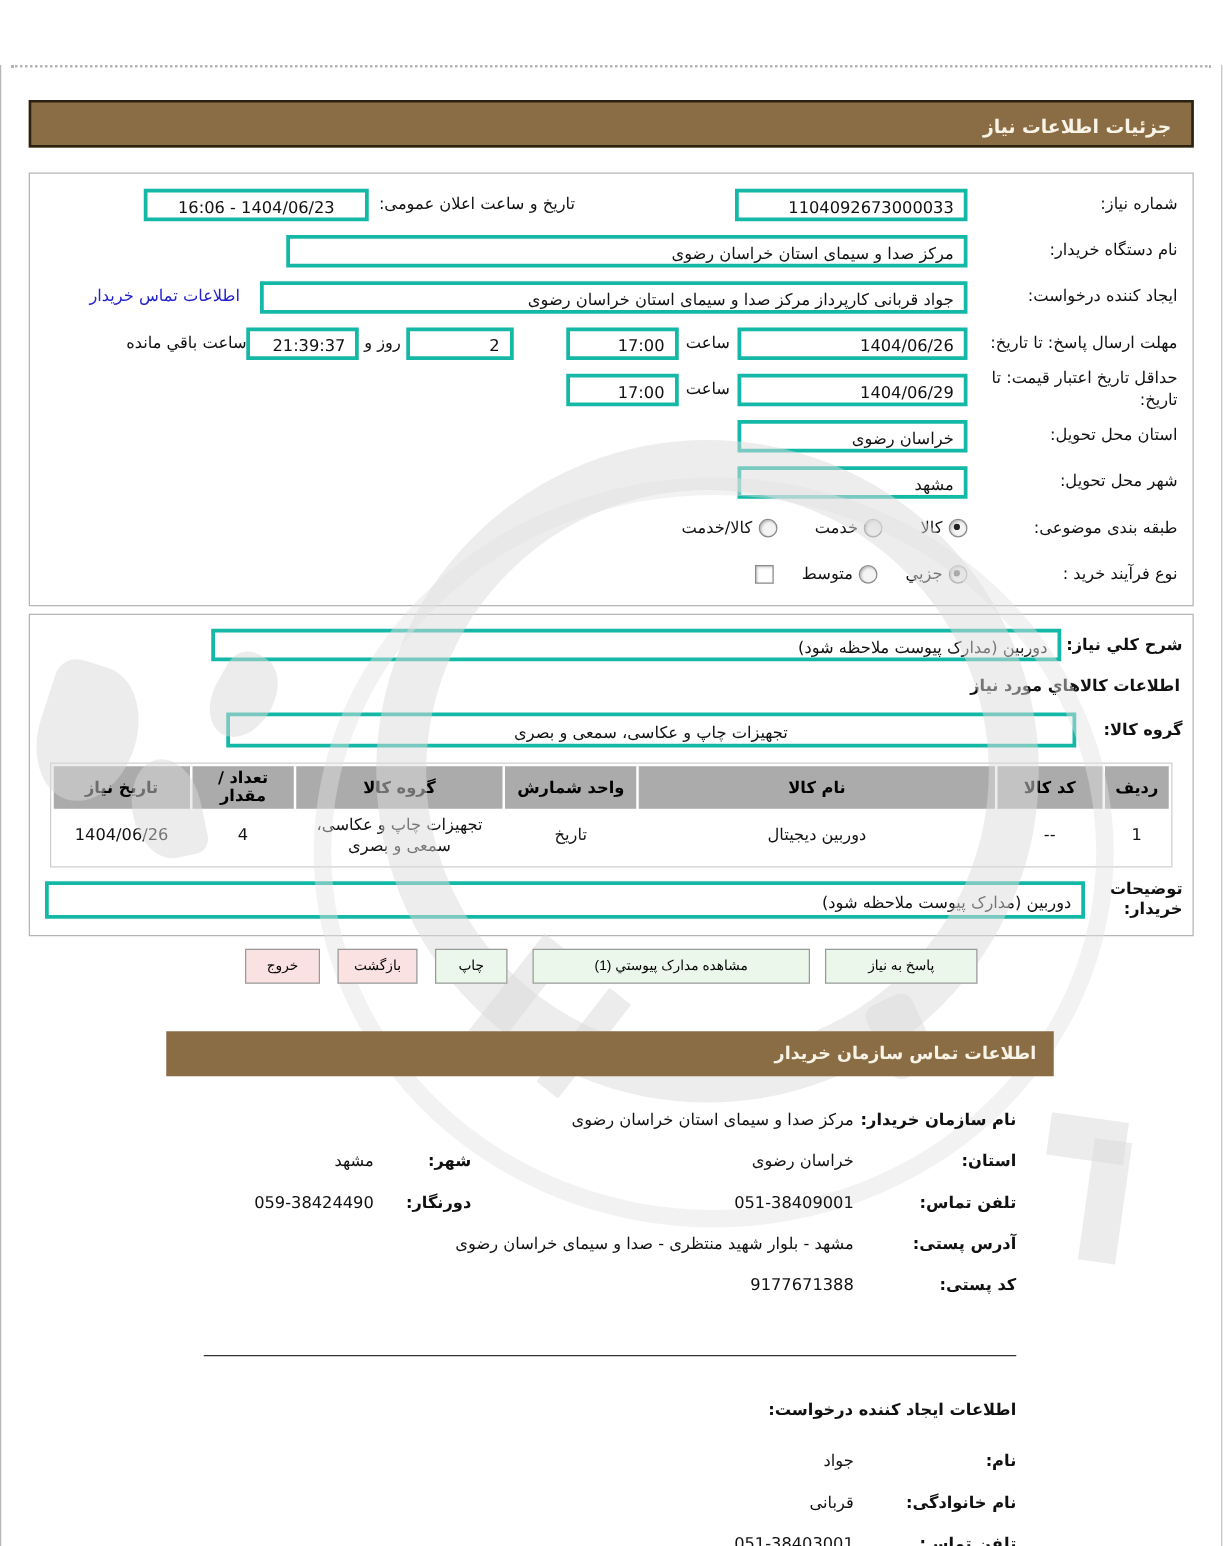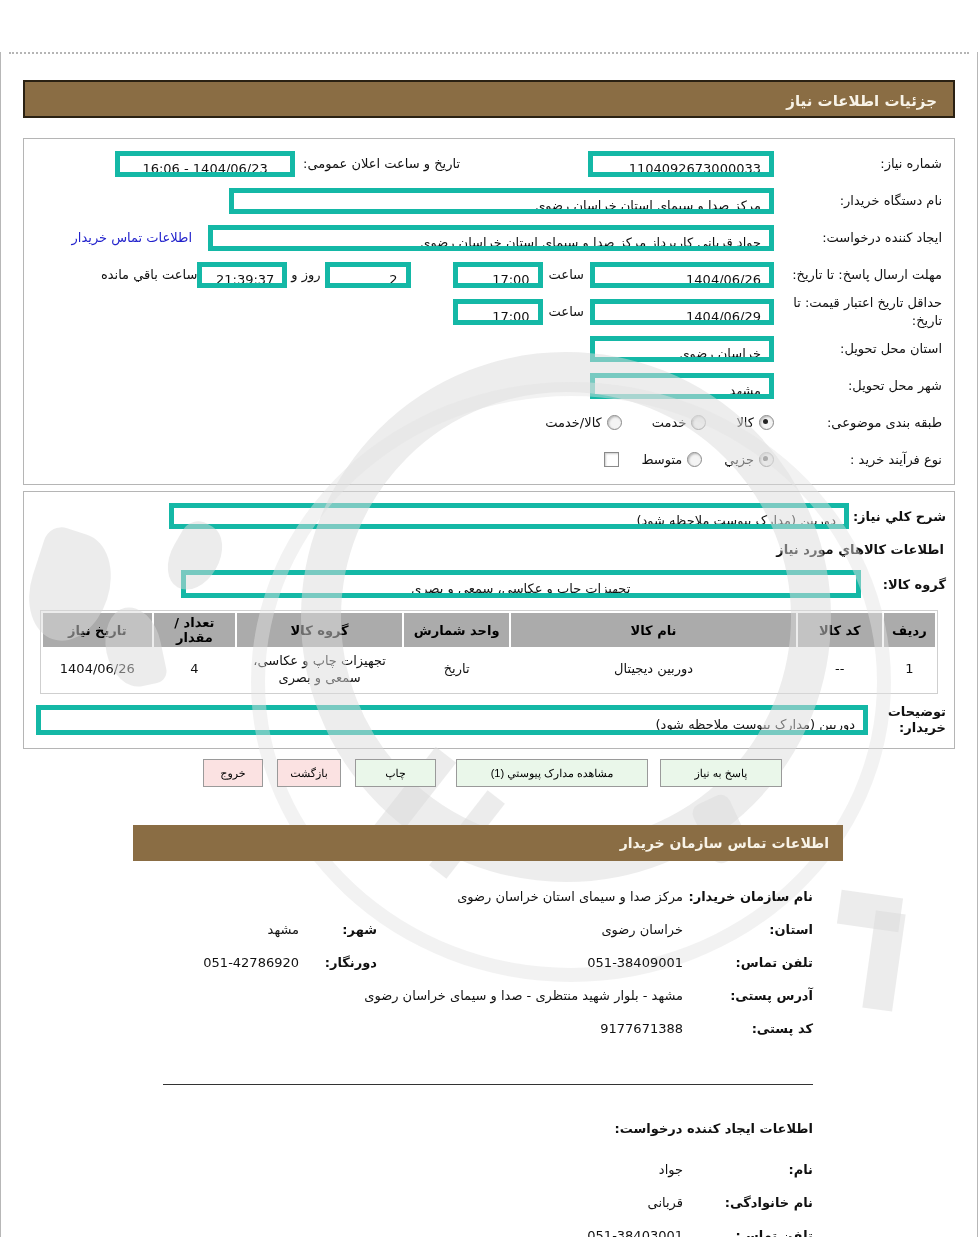--- a/index.html
+++ b/index.html
@@ -35,21 +35,21 @@
     background:#8a6d44;color:#f8f3e7;font-weight:bold;font-size:14px;
     padding-right:14px;box-sizing:border-box;position:relative;z-index:45;
   }
   
   .panel{margin:20px 22px 0 22px;background:#fff;border:1px solid #b5b5b5;padding:6px 0;position:relative;}
   .panel.p2{margin-top:6px;}
   .row{display:flex;align-items:center;padding:0 12px;min-height:37px;}
   .lbl{width:168px;flex:none;line-height:1.35;}
   .sp{flex:none;display:inline-block;}
   .ibox{
-    background:#fff;border:5px solid #14b8a6;height:26px;line-height:26px;
+    background:#fff;border:3px solid #14b8a6;height:26px;line-height:26px;
     padding:0 8px;box-sizing:border-box;flex:none;overflow:hidden;white-space:nowrap;
   }
   .num{direction:ltr;text-align:right;}
   .ctr{text-align:center;}
   .link{color:#2222cc;cursor:pointer;white-space:nowrap;}
   .radio{width:13px;height:13px;border:1px solid #8a8a8a;border-radius:50%;background:#f4f4f4;flex:none;display:inline-block;position:relative;box-shadow:inset 1px 1px 2px rgba(0,0,0,.25);}
   .radio.checked::after{content:"";position:absolute;left:3px;top:3px;width:5px;height:5px;border-radius:50%;background:#222;}
   .chk{width:13px;height:13px;border:1px solid #8a8a8a;background:#fff;flex:none;display:inline-block;box-shadow:inset 1px 1px 2px rgba(0,0,0,.2);}
   .opt-lbl{margin:0 5px 0 0;}
   .b{font-weight:bold;}
@@ -230,23 +230,23 @@
     <div class="row" style="min-height:44px;padding:0 8px;">
       <span class="b" style="width:78px;flex:none;line-height:1.25;">توضیحات خریدار:</span>
       <span class="ibox" style="width:832px;height:30px;line-height:30px;">دوربین (مدارک پیوست ملاحظه شود)</span>
     </div>
 
   </div>
 
   <div class="btnrow">
     <button class="btn green" style="width:122px;">پاسخ به نیاز</button>
     <span class="sp" style="width:12px;"></span>
-    <button class="btn green" style="width:192px;">مشاهده مدارک پیوستي (1)</button>
+    <button class="btn green" style="width:222px;">مشاهده مدارک پیوستي (1)</button>
     <span class="sp" style="width:20px;"></span>
-    <button class="btn green" style="width:81px;">چاپ</button>
+    <button class="btn green" style="width:58px;">چاپ</button>
     <span class="sp" style="width:14px;"></span>
     <button class="btn pink" style="width:64px;">بازگشت</button>
     <span class="sp" style="width:14px;"></span>
     <button class="btn pink" style="width:60px;">خروج</button>
   </div>
 
   <div class="hdr2">
     <span>اطلاعات تماس سازمان خریدار</span>
   </div>
 
@@ -258,21 +258,21 @@
     <div class="crow">
       <span class="cl">استان:</span>
       <span class="cv">خراسان رضوی</span>
       <span class="cl2">شهر:</span>
       <span class="cv2">مشهد</span>
     </div>
     <div class="crow">
       <span class="cl">تلفن تماس:</span>
       <span class="cv num" style="text-align:right;direction:ltr;width:306px;">051-38409001</span>
       <span class="cl2">دورنگار:</span>
-      <span class="cv2 num" style="direction:ltr;text-align:right;">051-42786920</span>
+      <span class="cv2 num" style="direction:ltr;text-align:right;">059-38424490</span>
     </div>
     <div class="crow">
       <span class="cl">آدرس پستی:</span>
       <span class="cv wide">مشهد - بلوار شهید منتظری - صدا و سیمای خراسان رضوی</span>
     </div>
     <div class="crow">
       <span class="cl">کد پستی:</span>
       <span class="cv num" style="direction:ltr;text-align:right;width:306px;">9177671388</span>
     </div>
   </div>

